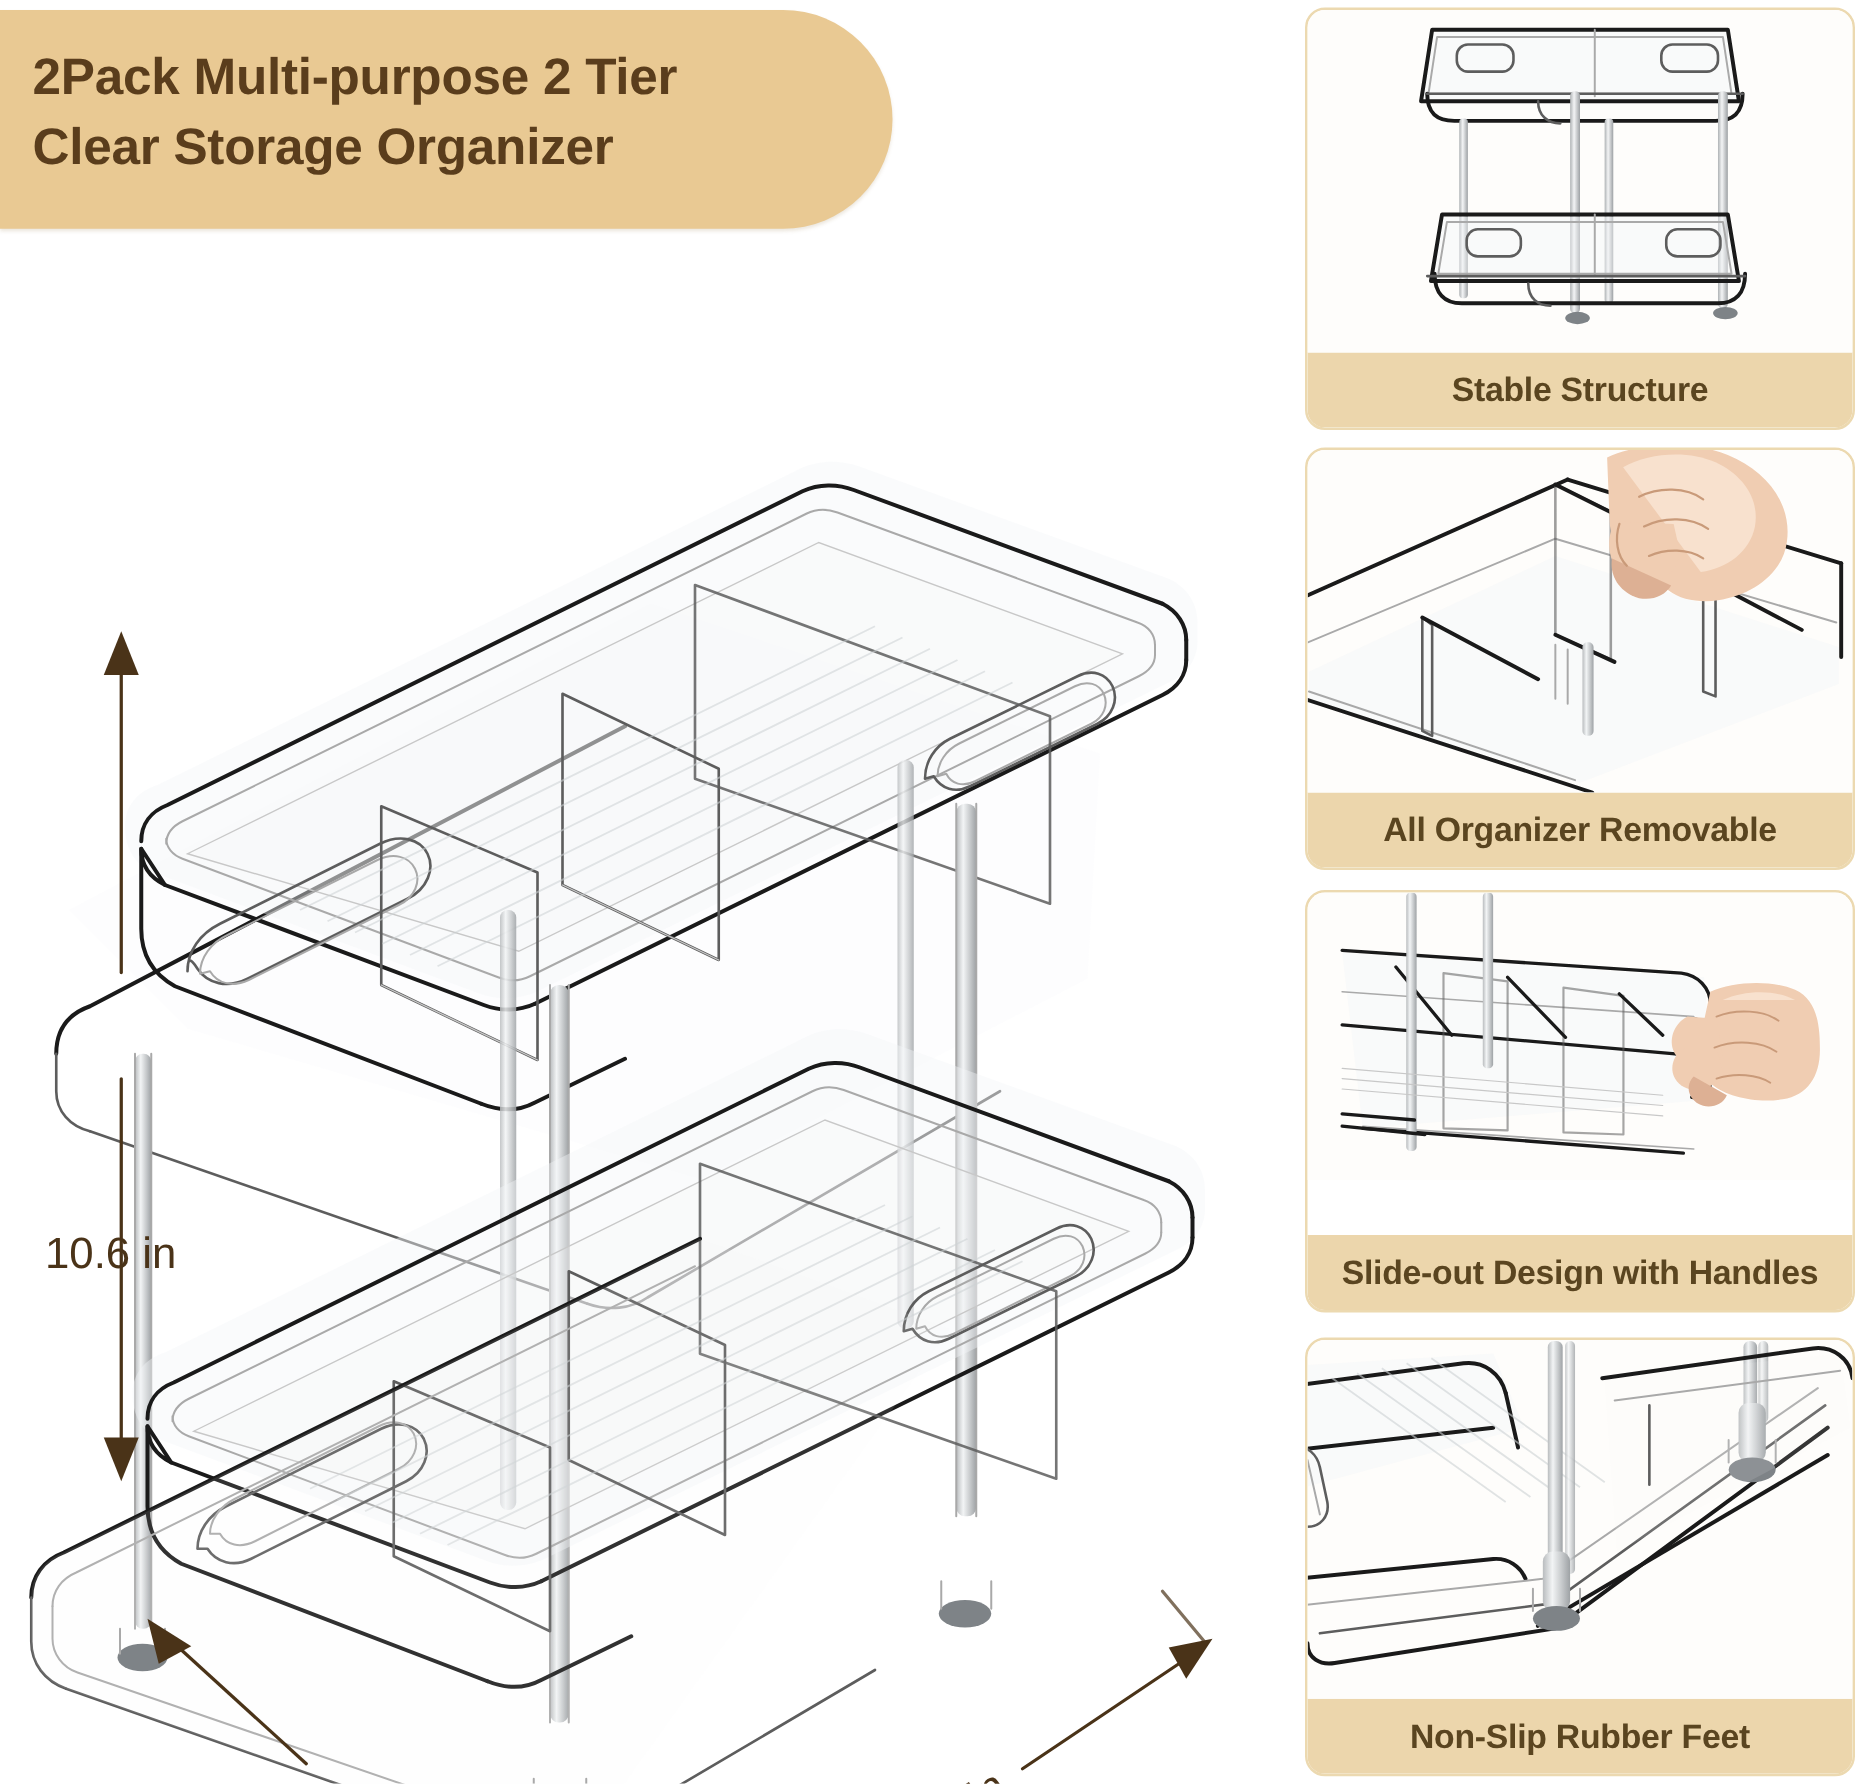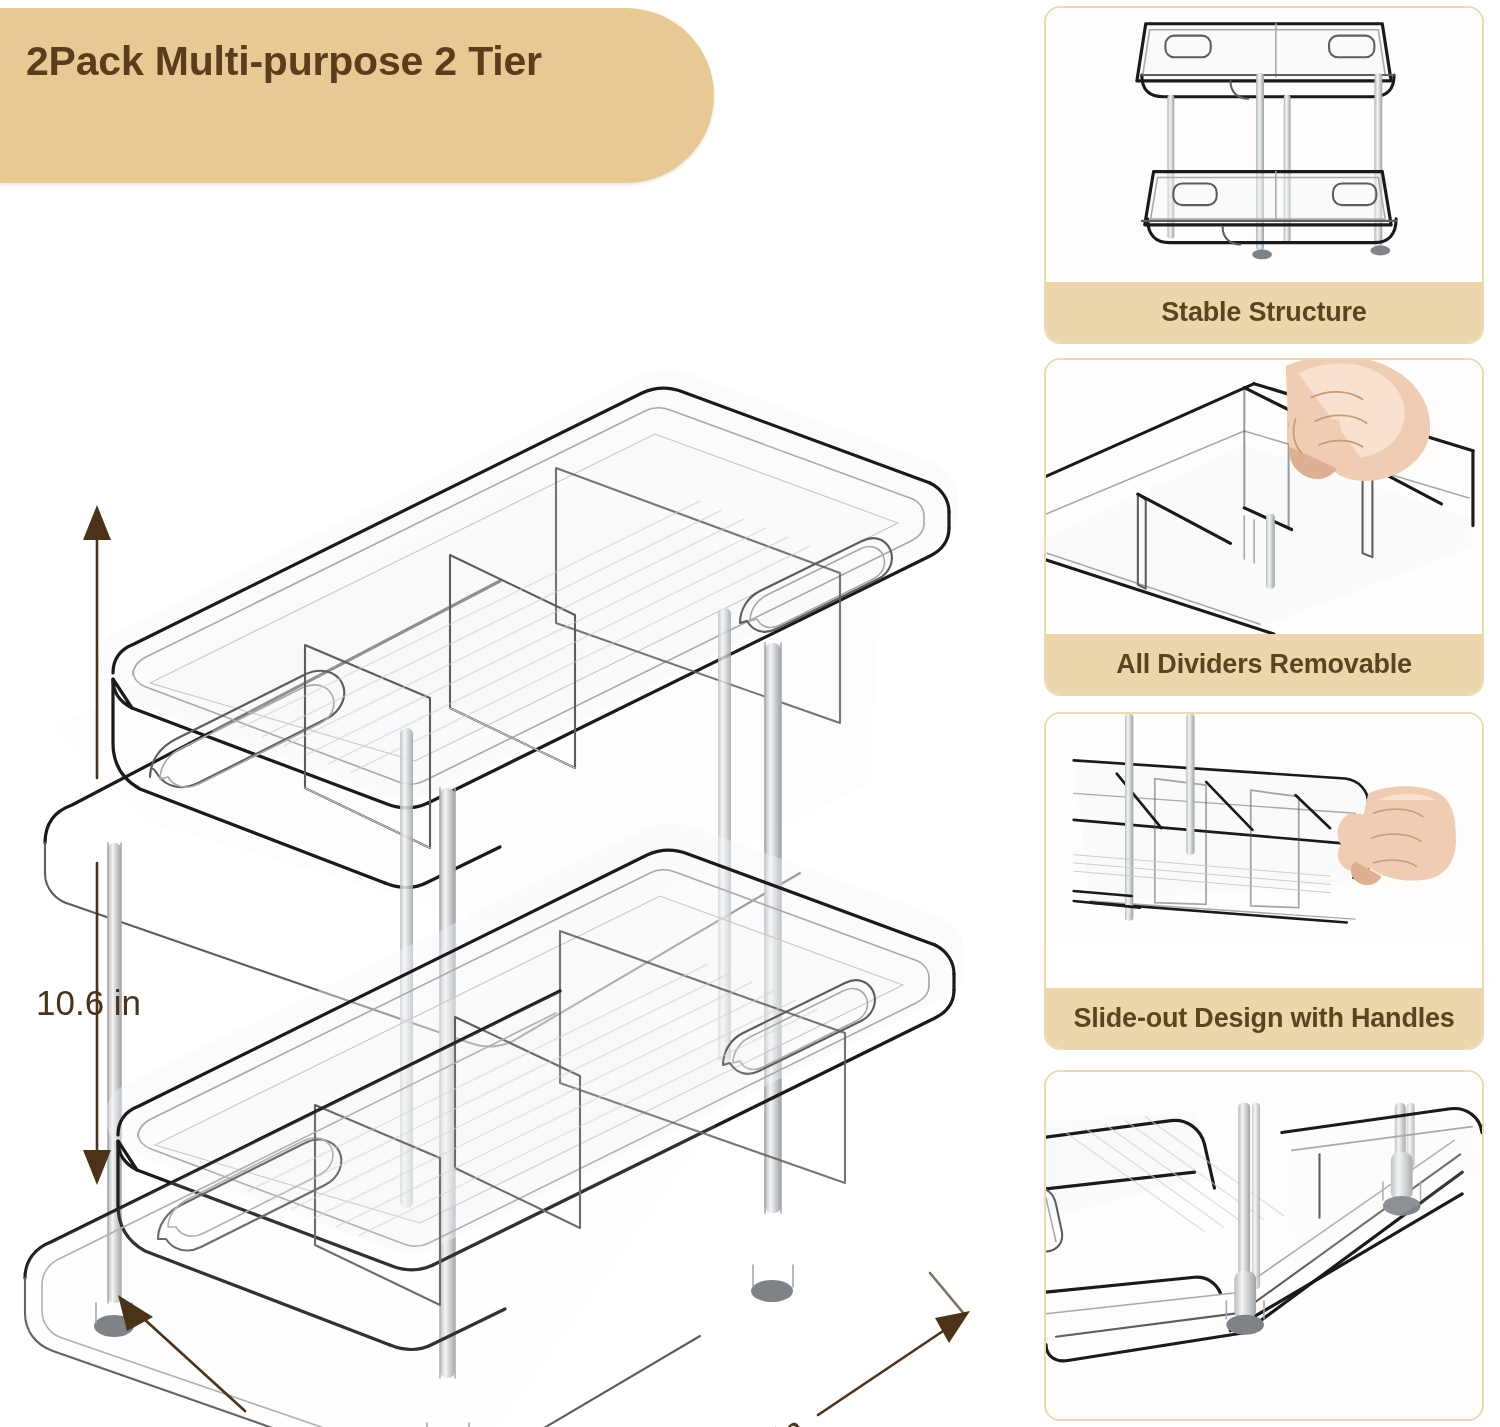--- a/index.html
+++ b/index.html
@@ -105,20 +105,21 @@
   .skin     { fill:#f0cdb2; }
   .skin-d   { fill:#ddb094; }
   .skin-l   { fill:#f8e1ce; }
   .skin-ln  { fill:none; stroke:#c99a79; stroke-width:1.8; stroke-linecap:round;}
 </style>
 </head>
 <body>
 
 <div class="title-banner">
   <div class="title-line">2Pack Multi-purpose 2 Tier</div>
+  <div class="title-line">Clear Storage Organizer</div>
 </div>
 
 <div class="hero">
 
   <svg viewBox="0 0 1040 1244" xmlns="http://www.w3.org/2000/svg">
     <defs>
       <linearGradient id="rod" x1="0" y1="0" x2="1" y2="0">
         <stop offset="0" stop-color="#b9bcbe"></stop>
         <stop offset=".35" stop-color="#f2f4f5"></stop>
         <stop offset=".7" stop-color="#c6c9cb"></stop>
@@ -366,21 +367,21 @@
           <path class="skin" d="M 248,58 C 242,70 242,86 250,96 C 258,106 272,110 284,106 C 296,102 302,90 300,78 L 296,60 Z"></path>
           <path class="skin-d" d="M 246,88 C 244,100 250,112 262,118 C 274,124 288,120 294,110"></path>
           <path class="skin-ln" d="M 268,38 C 284,30 306,30 320,40"></path>
           <path class="skin-ln" d="M 272,62 C 288,54 310,54 324,64"></path>
           <path class="skin-ln" d="M 276,86 C 290,80 308,80 320,88"></path>
           <path class="skin-ln" d="M 252,60 C 248,72 250,86 258,94"></path>
         </g>
       </svg>
     </div>
     <div class="panel-caption">
-      <span>All Dividers Removable</span>
+      <span>All Organizer Removable</span>
     </div>
   </div>
 
   <div class="panel" id="panel-2">
     <div class="panel-img">
       <svg viewBox="0 0 440 278" xmlns="http://www.w3.org/2000/svg">
 
         <path class="glass" d="M -10,58 L 340,82 L 350,200 L 10,228 Z"></path>
         <path class="edge-dark" d="M -10,56 L 318,78 C 334,80 346,92 346,108"></path>
         <path class="edge-dark" d="M 346,108 L 346,178"></path>
@@ -460,15 +461,18 @@
         <rect x="348" y="50" width="22" height="48" rx="8" fill="url(#rod)"></rect>
         <ellipse cx="359" cy="104" rx="19" ry="10" class="foot"></ellipse>
         <path class="edge-lite" d="M 340,80 L 340,98 M 378,80 L 378,98"></path>
 
         <path class="glass" d="M 240,30 L 430,10 L 438,70 L 250,170 Z" opacity=".3"></path>
         <path class="edge-dark" d="M 238,30 L 408,6 C 424,4 438,14 440,30"></path>
         <path class="edge-lite" d="M 248,48 L 430,24"></path>
         <path class="edge-mid" d="M 276,52 L 276,116"></path>
       </svg>
     </div>
+    <div class="panel-caption">
+      <span>Non-Slip Rubber Feet</span>
+    </div>
   </div>
 
 </div>
 
 </body></html>

